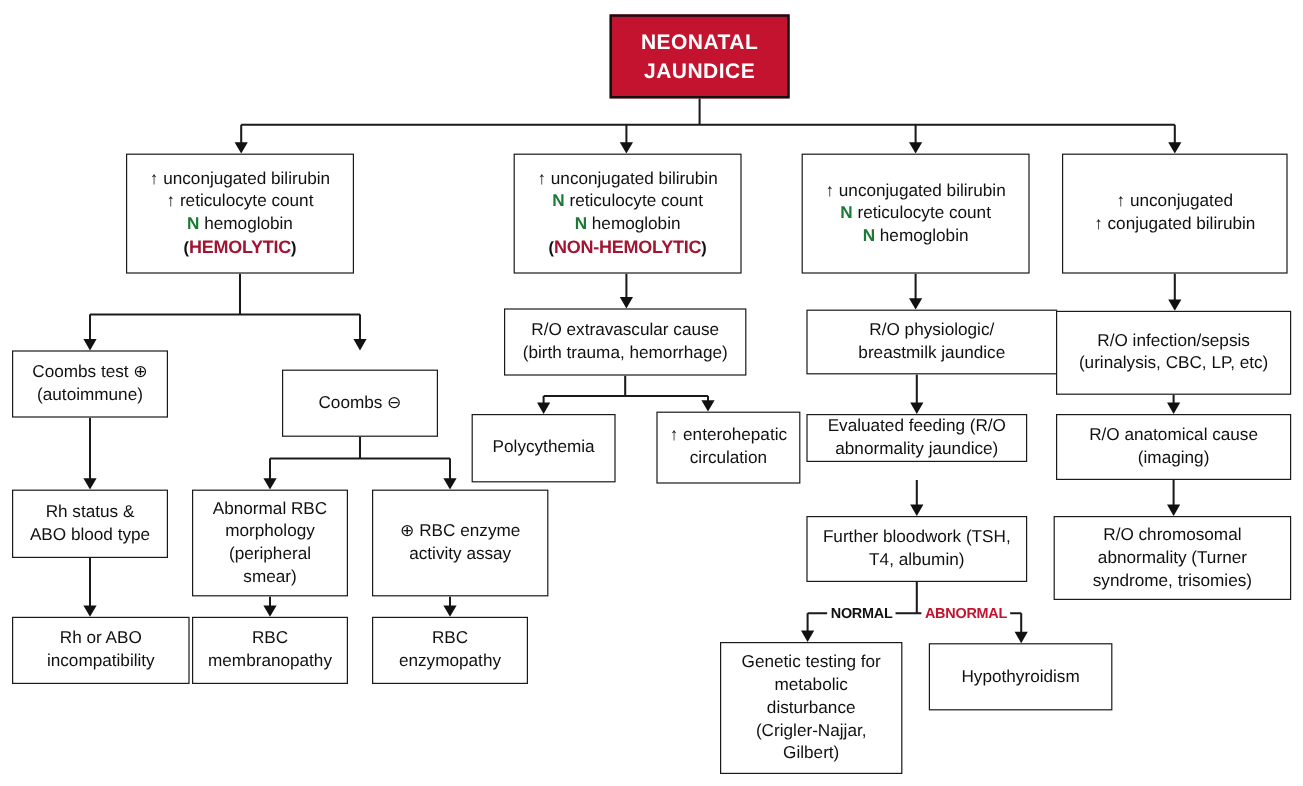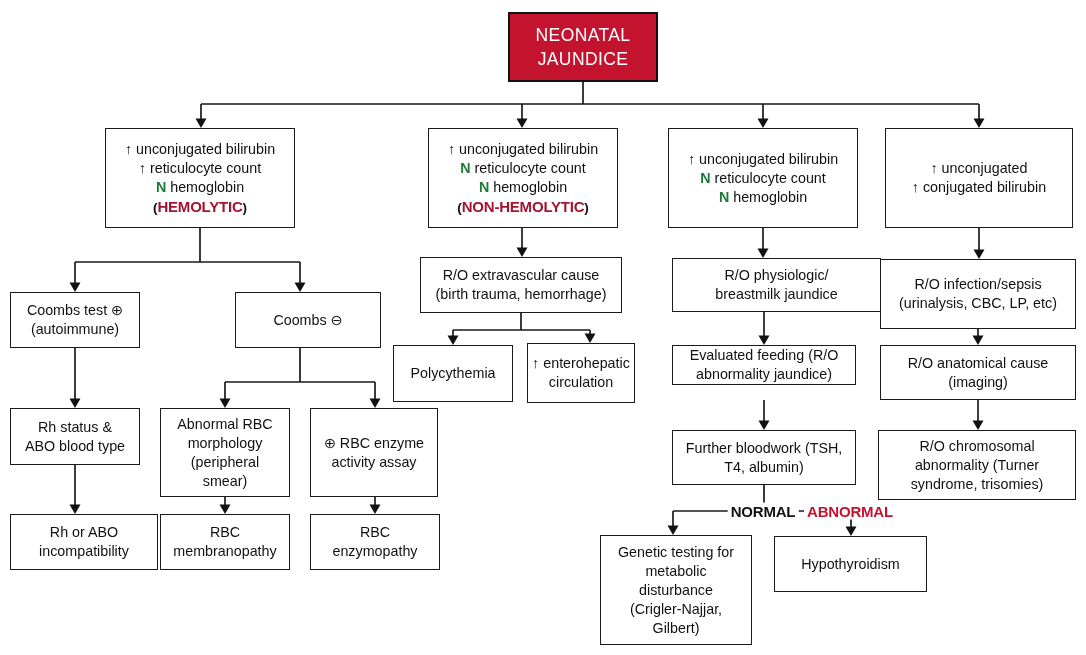--- a/index.html
+++ b/index.html
@@ -8,29 +8,29 @@
     font-family:"Liberation Sans","DejaVu Sans",sans-serif;
   }
   #connectors{position:absolute;left:0;top:0;pointer-events:none;}
   .node{
     position:absolute;background:#fff;border:1.6px solid #1a1a1a;box-sizing:border-box;
     display:flex;flex-direction:column;justify-content:center;align-items:center;
     text-align:center;font-size:14.3px;line-height:19px;color:#111;padding:2px 3px;
   }
   .node .ln{white-space:nowrap;}
   .node.root{
-    background:var(--header_bg,#C3132F);color:#fff;font-weight:normal;
+    background:var(--header_bg,#C3132F);color:#fff;font-weight:bold;
     font-size:17.5px;line-height:24px;letter-spacing:.4px;border-width:2px;border-color:#111;
   }
   .seg-g{color:var(--green,#1B7B35);font-weight:700;}
   .seg-r{color:var(--maroon,#A31432);font-weight:700;letter-spacing:-.2px;font-size:15px;}
   .seg-p{color:#111;font-weight:700;font-size:13.6px;}
   .blabel{
     position:absolute;transform:translate(-50%,-50%);background:#fff;padding:0 3px;
-    font-weight:700;font-size:15px;letter-spacing:-.2px;color:#111;white-space:nowrap;margin-left:45px;
+    font-weight:700;font-size:12px;letter-spacing:-.2px;color:#111;white-space:nowrap;
   }
   .blabel.red{color:var(--label_red,#C3132F);}
 </style>
 </head>
 <body>
 
 <div id="canvas">
 
   <svg id="connectors" width="1086" height="655">
       <path d="M583,82V104 M201,104H979 M200,228V262 M75,262H300 M300,348V382 M225,382H375 M521,313V330 M453,330H590 M764,485V511 M673,511H851" stroke="#1A1A1A" stroke-width="1.7" fill="none"></path>
@@ -106,34 +106,34 @@
     </div>
   <div class="node" style="left:885px;top:128px;width:188px;height:100px">
       <div class="ln"><span class="seg">↑ unconjugated</span></div>
       <div class="ln"><span class="seg">↑ conjugated bilirubin</span></div>
     </div>
 
   <div class="node" style="left:10px;top:292px;width:130px;height:56px">
       <div class="ln"><span class="seg">Coombs test ⊕</span></div>
       <div class="ln"><span class="seg">(autoimmune)</span></div>
     </div>
-  <div class="node" style="left:235px;top:292px;width:146px;height:56px">
+  <div class="node" style="left:235px;top:308px;width:130px;height:56px">
       <div class="ln"><span class="seg">Coombs ⊖</span></div>
     </div>
   <div class="node" style="left:10px;top:408px;width:130px;height:57px">
       <div class="ln"><span class="seg">Rh status &amp;</span></div>
       <div class="ln"><span class="seg">ABO blood type</span></div>
     </div>
   <div class="node" style="left:160px;top:408px;width:130px;height:89px">
       <div class="ln"><span class="seg">Abnormal RBC</span></div>
       <div class="ln"><span class="seg">morphology</span></div>
       <div class="ln"><span class="seg">(peripheral</span></div>
       <div class="ln"><span class="seg">smear)</span></div>
     </div>
-  <div class="node" style="left:310px;top:408px;width:128px;height:89px">
+  <div class="node" style="left:310px;top:408px;width:147px;height:89px">
       <div class="ln"><span class="seg">⊕ RBC enzyme</span></div>
       <div class="ln"><span class="seg">activity assay</span></div>
     </div>
   <div class="node" style="left:10px;top:514px;width:148px;height:56px">
       <div class="ln"><span class="seg">Rh or ABO</span></div>
       <div class="ln"><span class="seg">incompatibility</span></div>
     </div>
   <div class="node" style="left:160px;top:514px;width:130px;height:56px">
       <div class="ln"><span class="seg">RBC</span></div>
       <div class="ln"><span class="seg">membranopathy</span></div>
@@ -143,21 +143,21 @@
       <div class="ln"><span class="seg">enzymopathy</span></div>
     </div>
 
   <div class="node" style="left:420px;top:257px;width:202px;height:56px">
       <div class="ln"><span class="seg">R/O extravascular cause</span></div>
       <div class="ln"><span class="seg">(birth trauma, hemorrhage)</span></div>
     </div>
   <div class="node" style="left:393px;top:345px;width:120px;height:57px">
       <div class="ln"><span class="seg">Polycythemia</span></div>
     </div>
-  <div class="node" style="left:527px;top:343px;width:108px;height:60px">
+  <div class="node" style="left:547px;top:343px;width:120px;height:60px">
       <div class="ln"><span class="seg">↑ enterohepatic</span></div>
       <div class="ln"><span class="seg">circulation</span></div>
     </div>
 
   <div class="node" style="left:672px;top:258px;width:209px;height:54px">
       <div class="ln"><span class="seg">R/O physiologic/</span></div>
       <div class="ln"><span class="seg">breastmilk jaundice</span></div>
     </div>
   <div class="node" style="left:672px;top:345px;width:184px;height:40px">
       <div class="ln"><span class="seg">Evaluated feeding (R/O</span></div>

